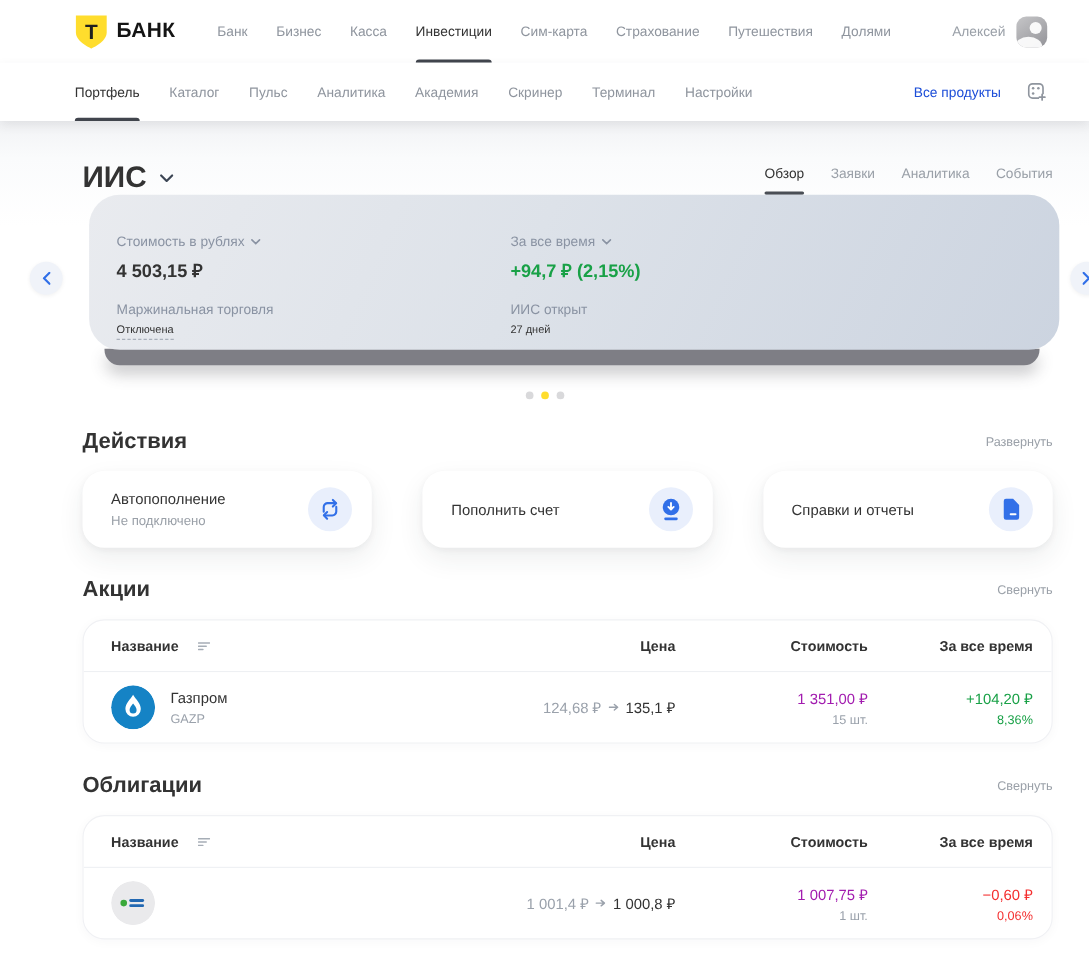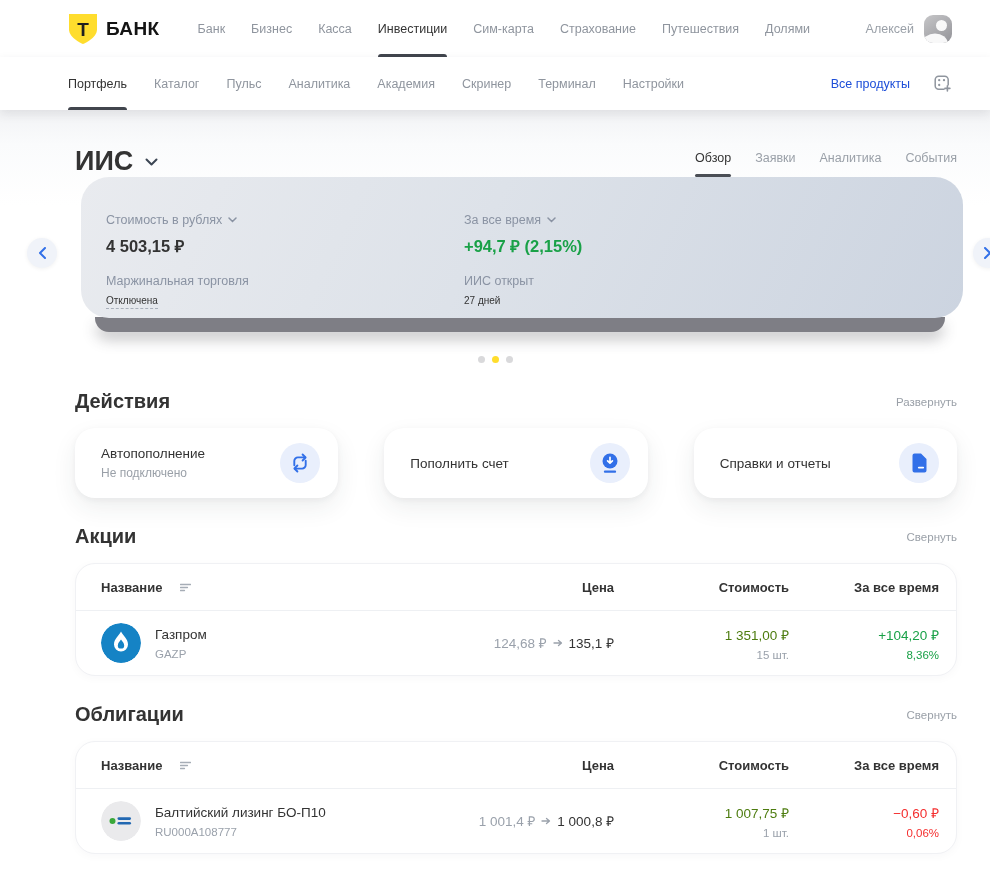--- a/index.html
+++ b/index.html
@@ -75,21 +75,21 @@
   .t-head .th { text-align:right; }
   .t-head .th.name { text-align:left; display:flex; align-items:center; gap:18px; cursor:pointer; }
   .t-row { display:grid; grid-template-columns:1fr 215px 175px 150px; align-items:center; padding:12px 17px 12px 25px; cursor:pointer; }
   .cell { display:flex; flex-direction:column; align-items:flex-end; gap:5px; }
   .cell.name { flex-direction:row; align-items:center; gap:14px; }
   .logo-circle { width:40px; height:40px; border-radius:50%; flex:none; }
   .sec-name { font-size:13.5px; color:#333; }
   .sec-ticker { font-size:11.5px; color:#9aa1ab; margin-top:6px; }
   .price-cell { display:flex; justify-content:flex-end; align-items:center; gap:6px; font-size:13.5px; color:#333; }
   .muted { color:#9aa1ab; }
-  .val-main { font-size:13.5px; color:#4d7c0f;margin-left:46px; }
+  .val-main { font-size:13.5px; color:#a21caf;margin-left:46px; }
   .val-sub { font-size:11.5px; color:#9aa1ab; }
   .chg-main { font-size:13.5px; }
   .chg-sub { font-size:11.5px; }
   .pos { color:#19a147; }
   .neg { color:#f42f2f; }
 </style>
 </head>
 <body>
 
 <header>
@@ -329,24 +329,20 @@
         <span class="th">За все время</span>
       </div>
       <div class="t-row">
         <div class="cell name">
           <svg class="logo-circle" viewBox="0 0 40 40">
             <circle cx="20" cy="20" r="20" fill="#eaeaec"></circle>
             <circle cx="11.5" cy="20" r="3" fill="#3aa83a"></circle>
             <rect x="16.5" y="16.3" width="13.5" height="2.6" rx="1.3" fill="#2268b2"></rect>
             <rect x="16.5" y="21" width="13.5" height="2.6" rx="1.3" fill="#2268b2"></rect>
           </svg>
-          <div>
-            <div class="sec-name">Балтийский лизинг БО-П10</div>
-            <div class="sec-ticker">RU000A108777</div>
-          </div>
         </div>
         <div class="price-cell">
           <span class="muted">1 001,4 ₽</span>
           <svg width="10" height="8" viewBox="0 0 10 8">
             <path d="M1 4 h7 M5.5 1.5 L8.5 4 L5.5 6.5" fill="none" stroke="#9aa1ab" stroke-width="1.3" stroke-linecap="round" stroke-linejoin="round"></path>
           </svg>
           <span>1 000,8 ₽</span>
         </div>
         <div class="cell">
           <span class="val-main">1 007,75 ₽</span>

